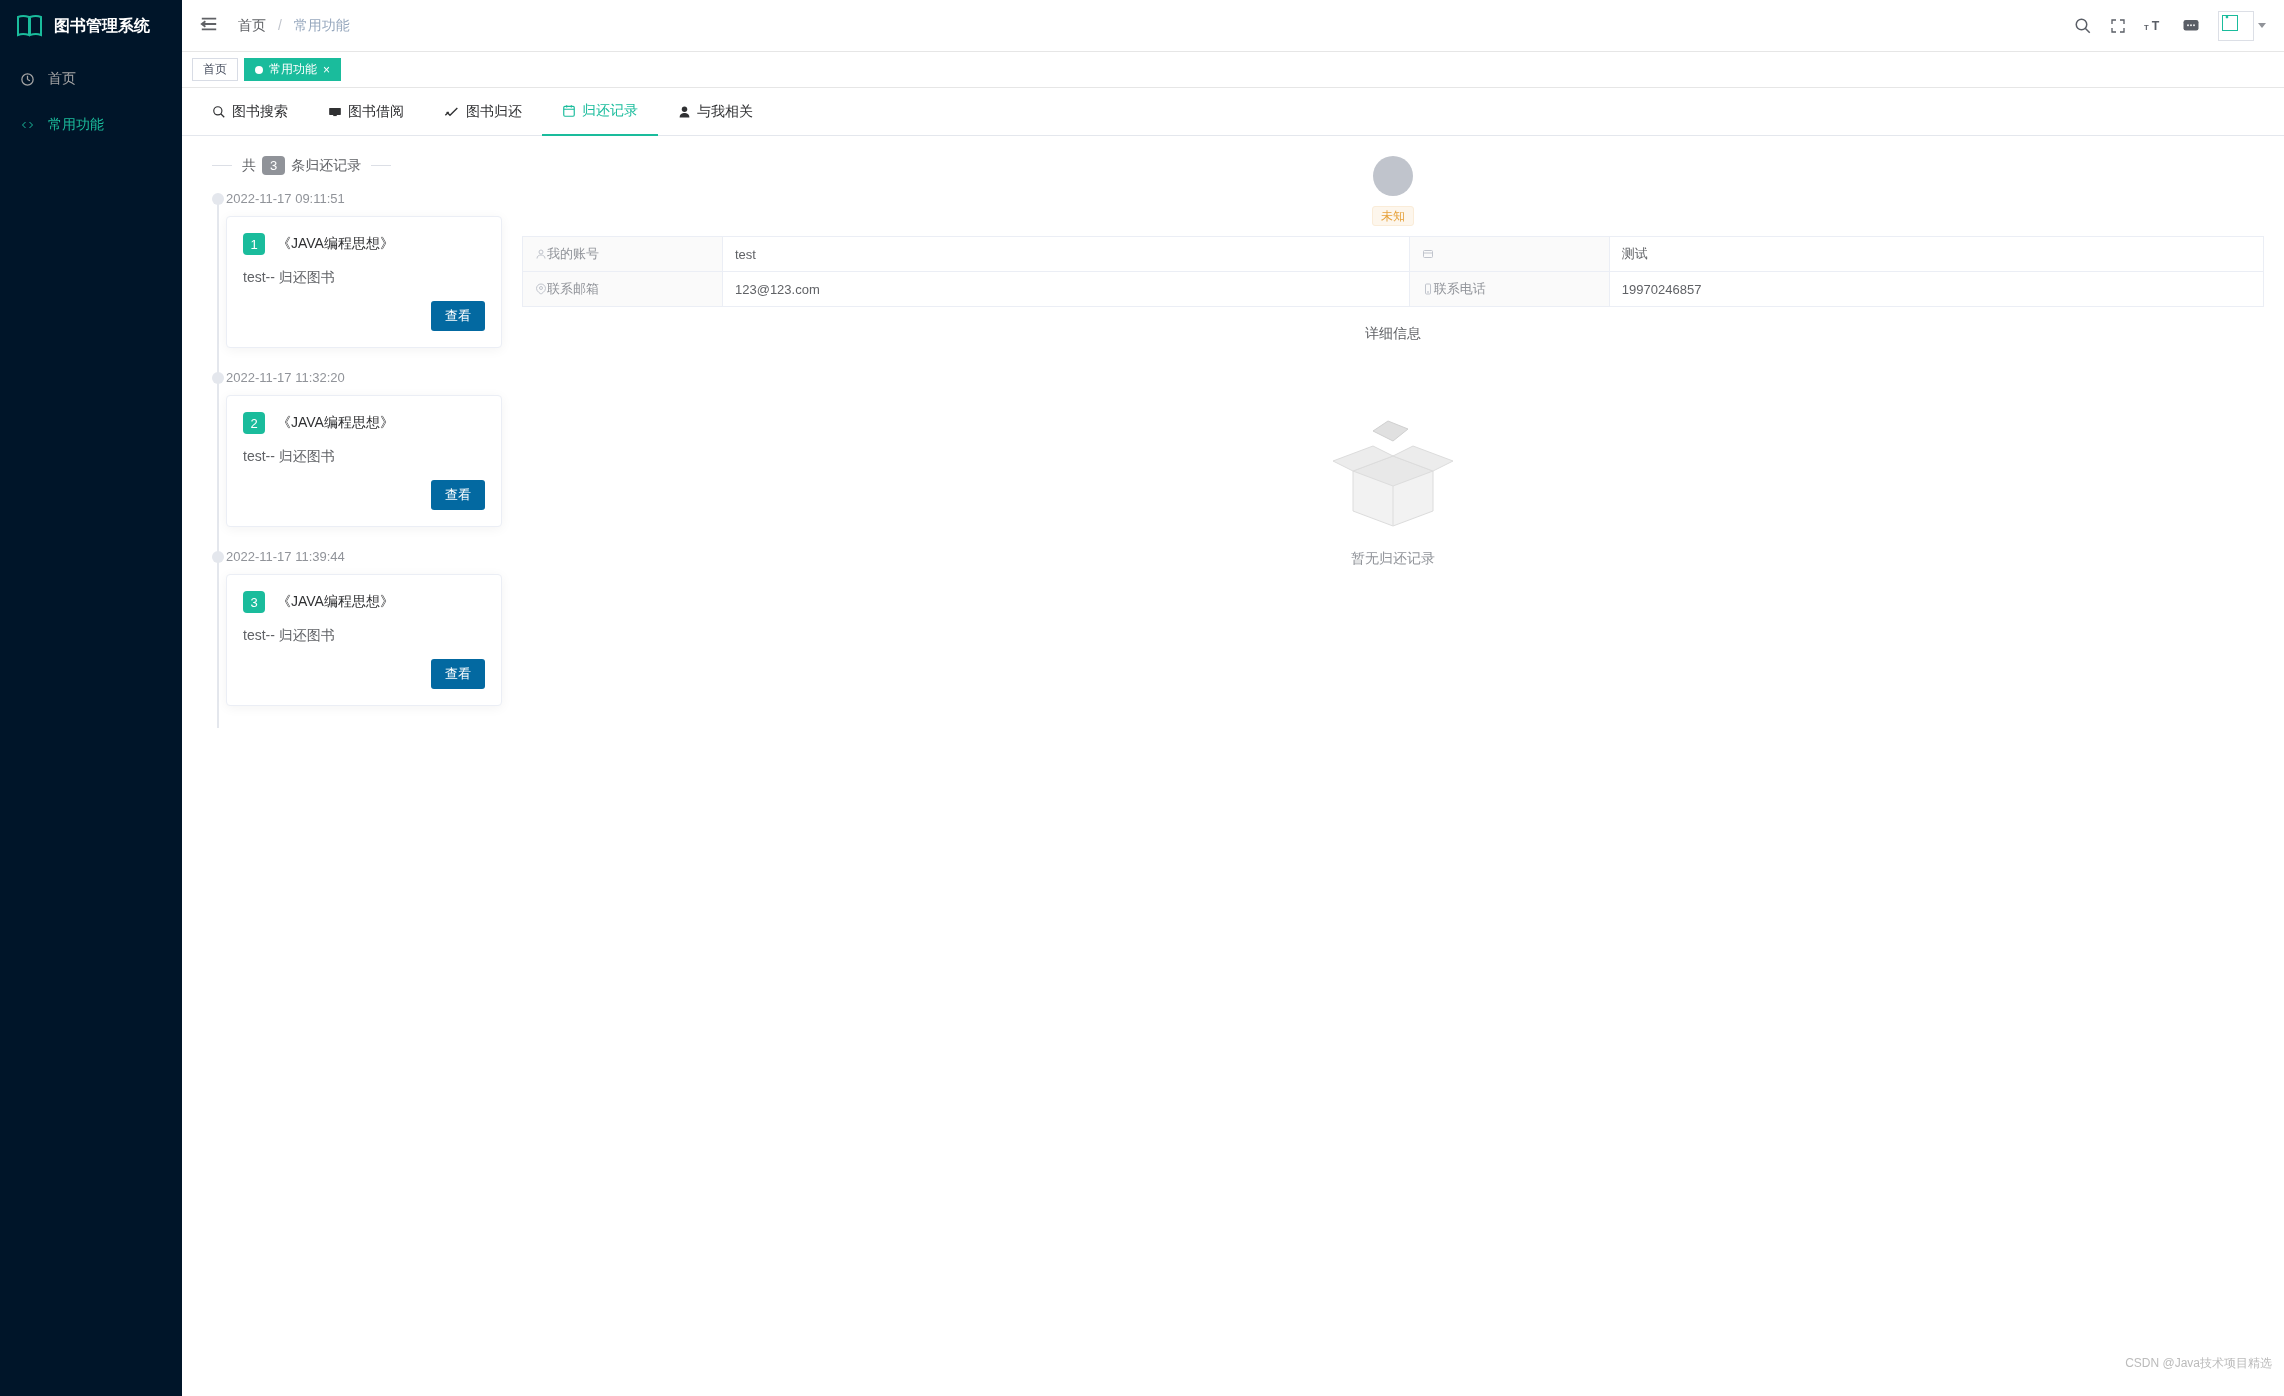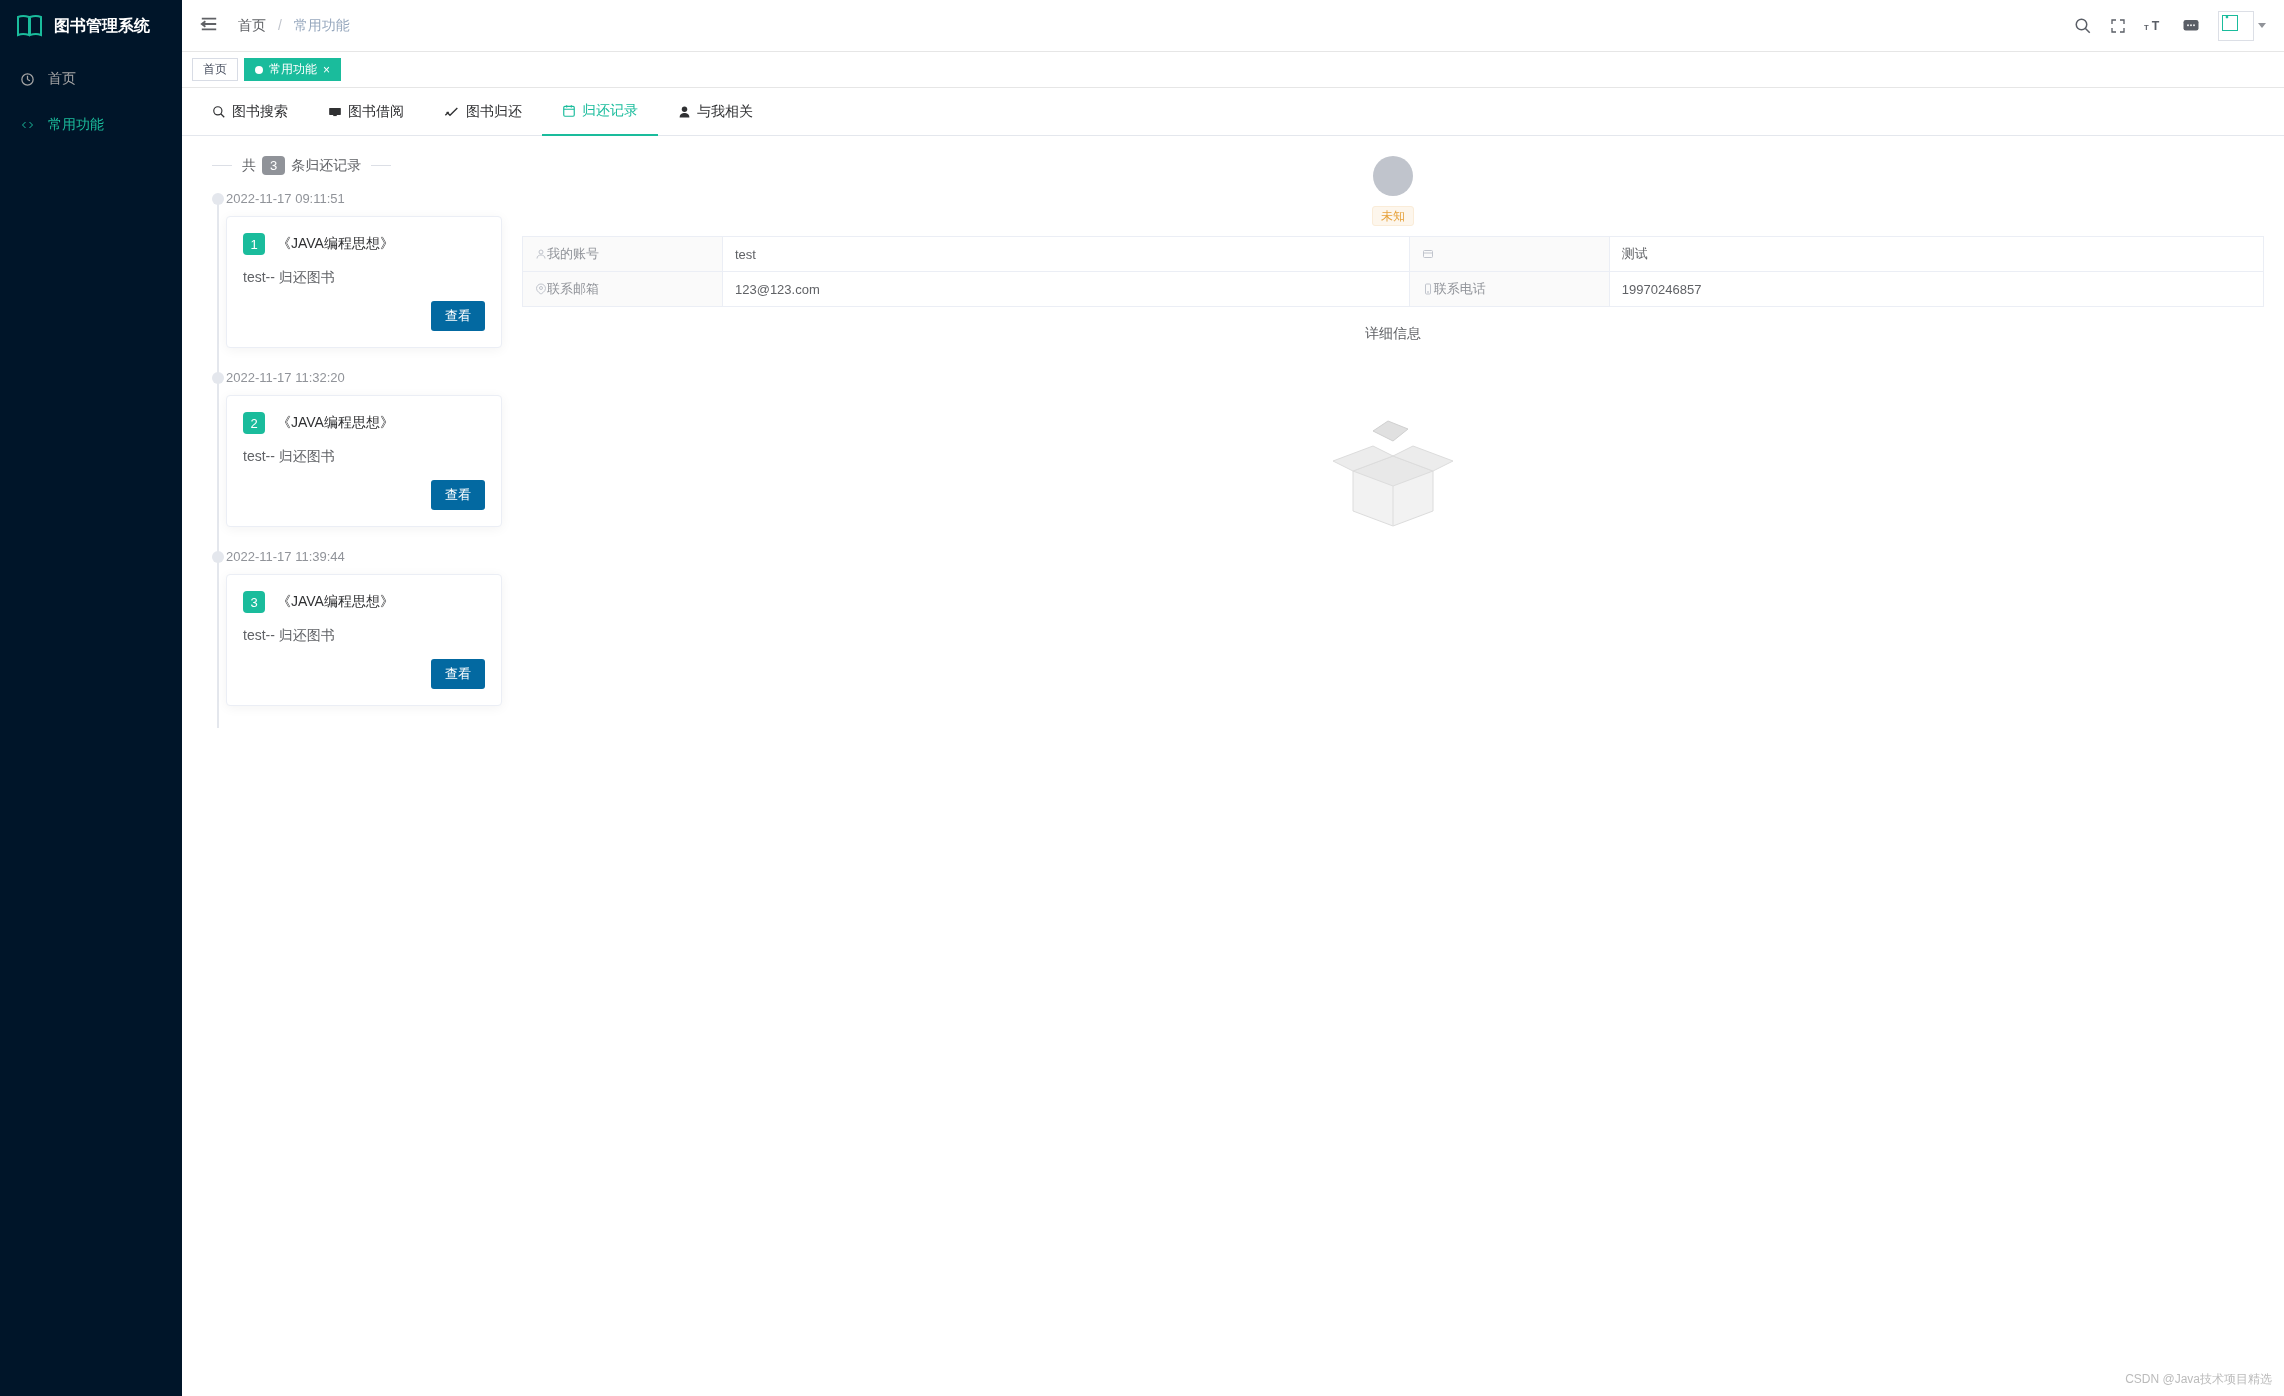--- a/index.html
+++ b/index.html
@@ -55,21 +55,21 @@
 .profile { text-align: center; margin-bottom: 10px; }
 .profile-avatar { width: 40px; height: 40px; border-radius: 50%; background: #c0c4cc; margin: 0 auto 10px; }
 .tag-unknown { display: inline-block; background: #fdf6ec; color: #e6a23c; border: 1px solid #faecd8; padding: 0 8px; font-size: 12px; border-radius: 3px; line-height: 18px; }
 .info-table { width: 100%; border-collapse: collapse; margin-top: 8px; }
 .info-table td { border: 1px solid #ebeef5; padding: 8px 12px; font-size: 13px; color: #606266; }
 .info-table td.label { background: #fafafa; color: #909399; width: 200px; }
 .info-table td.label .cell { display: flex; align-items: center; }
 .detail-title { text-align: center; color: #606266; margin: 18px 0; font-size: 14px; }
 .empty { text-align: center; padding: 40px 0; color: #909399; }
 .empty svg { margin-bottom: 16px; }
-.watermark { position: fixed; right: 12px; bottom: 8px; color: #bbb; font-size: 12px; }
+.watermark { position: fixed; right: 12px; bottom: 24px; color: #bbb; font-size: 12px; }
 </style>
 </head>
 <body>
 
 <div class="layout">
   <aside class="sidebar">
     <div class="logo">
       <svg width="28" height="24" viewBox="0 0 28 24" fill="none">
           <path d="M2 3 C2 3 7 1 13 3 L13 21 C7 19 2 21 2 21 Z M14 3 C20 1 25 3 25 3 L25 21 C25 21 20 19 14 21 Z" stroke="#1abc9c" stroke-width="2" fill="none"></path>
         </svg>
@@ -294,20 +294,21 @@
           <div class="detail-title">详细信息</div>
           <div class="empty">
             <svg width="160" height="130" viewBox="0 0 160 130">
               <polygon points="40,70 80,55 120,70 120,110 80,125 40,110" fill="#f2f2f2" stroke="#dcdcdc"></polygon>
               <polygon points="40,70 80,85 120,70 80,55" fill="#e8e8e8" stroke="#dcdcdc"></polygon>
               <polygon points="40,70 20,60 60,45 80,55" fill="#ececec" stroke="#dcdcdc"></polygon>
               <polygon points="120,70 140,60 100,45 80,55" fill="#ececec" stroke="#dcdcdc"></polygon>
               <polygon points="60,30 75,20 95,28 80,40" fill="#e0e0e0" stroke="#d0d0d0"></polygon>
               <path d="M80,85 L80,125" stroke="#dcdcdc"></path>
             </svg>
+            <div>暂无归还记录</div>
           </div>
         </div>
       </div>
     </div>
   </div>
 </div>
 
 <div class="watermark">CSDN @Java技术项目精选</div>
 
 </body></html>

